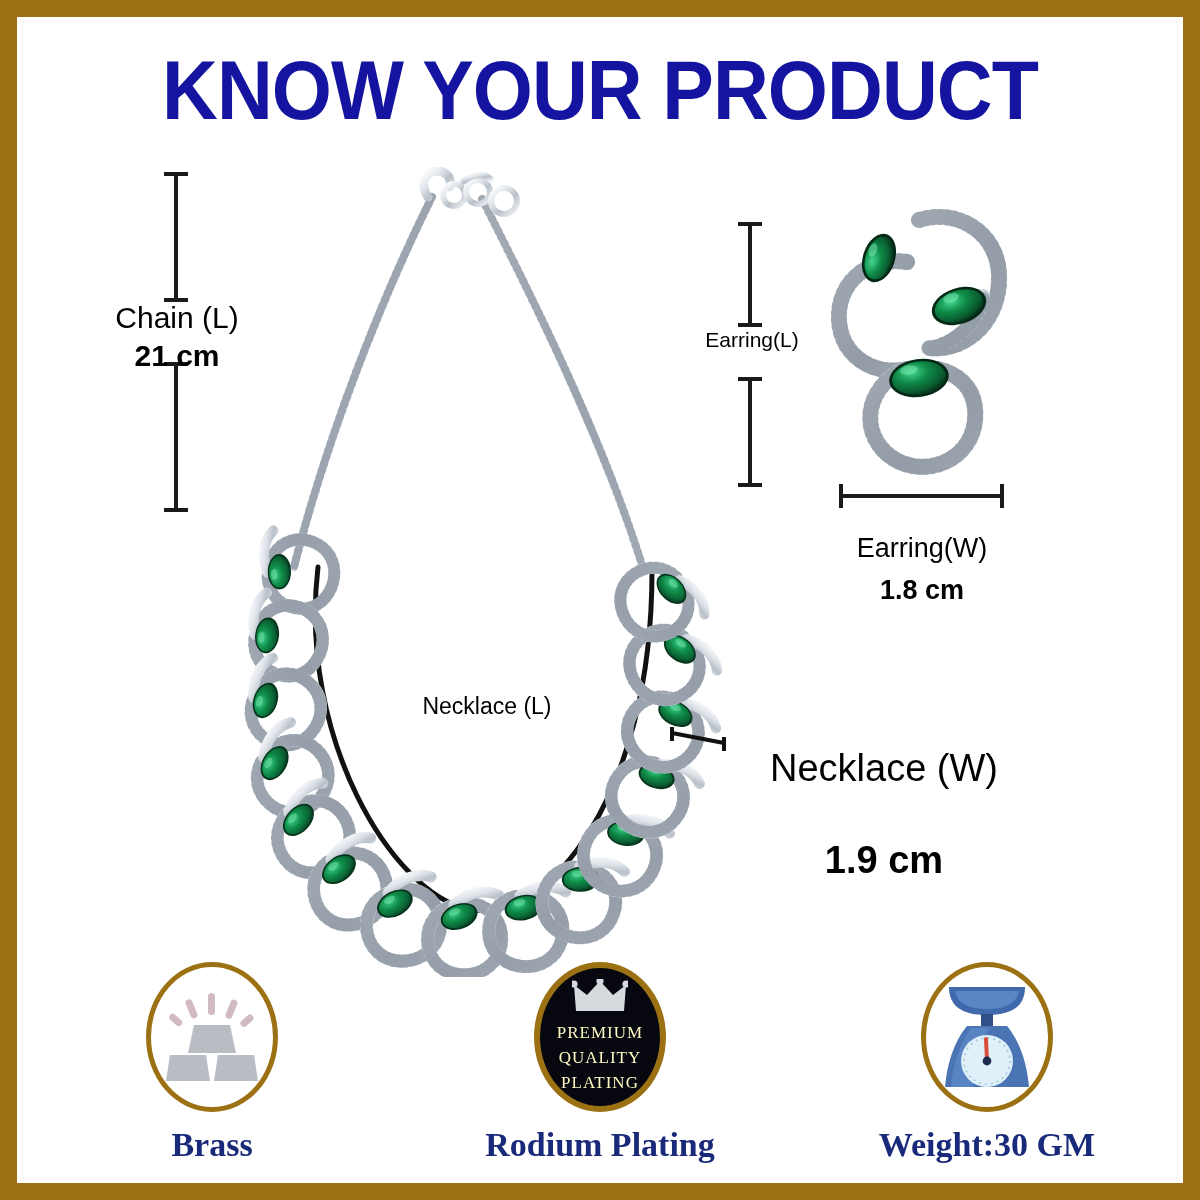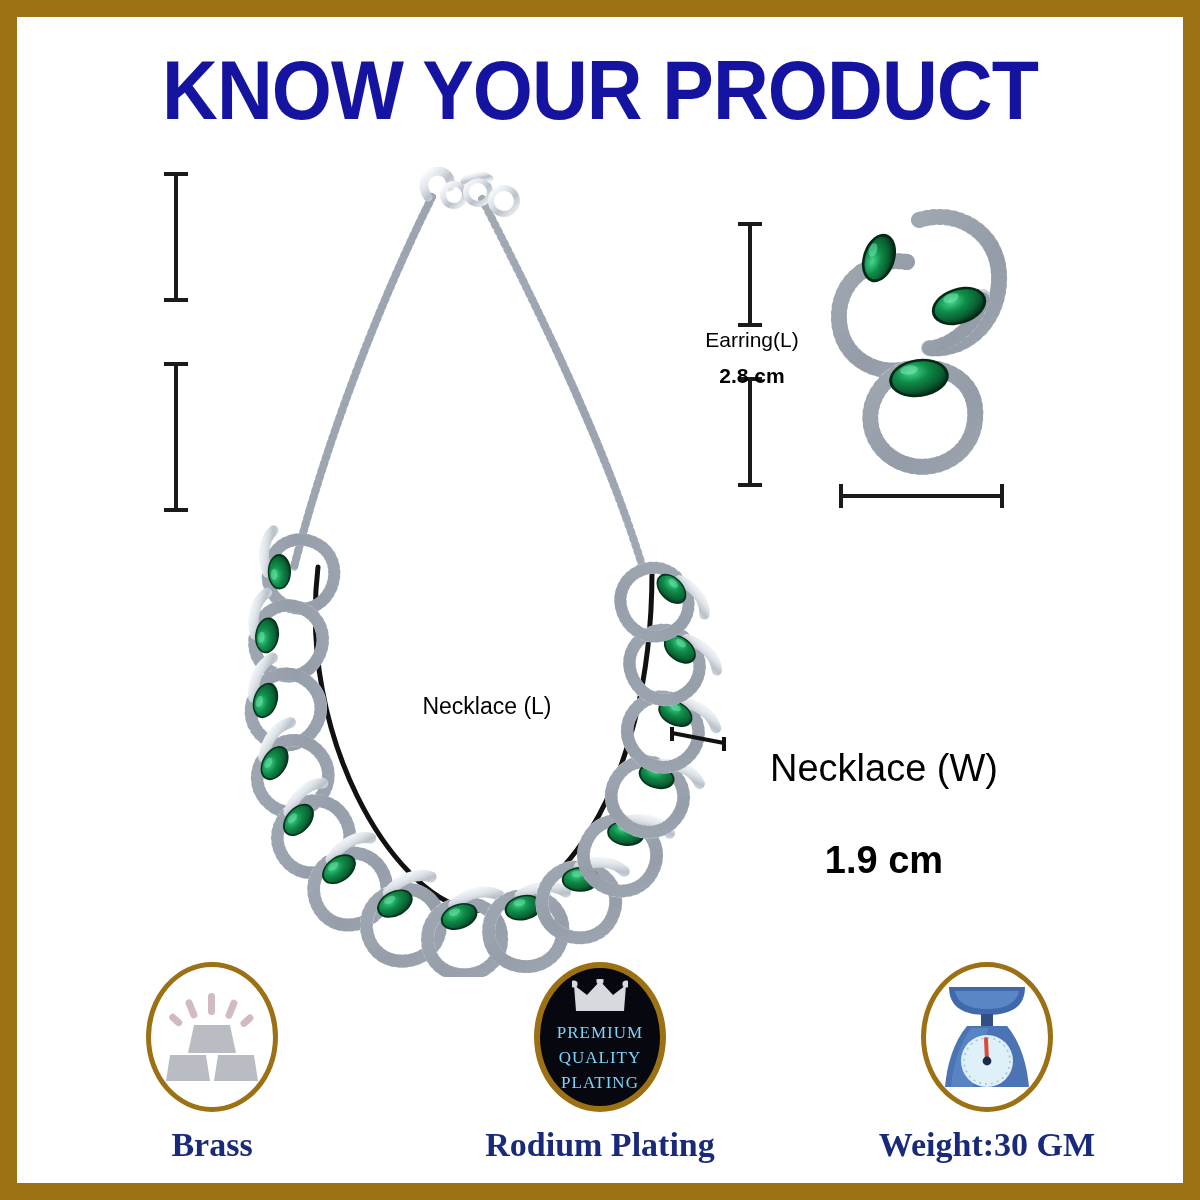--- a/index.html
+++ b/index.html
@@ -61,34 +61,38 @@
   }
   .badge .cap{
     margin-top:14px;
     font-family:"Liberation Serif", serif;
     font-weight:bold;font-size:34px;color:#1a2a7a;
     white-space:nowrap;
   }
   .premium-txt{
     position:absolute;left:0;right:0;top:52px;
     font-family:"Liberation Serif", serif;
-    color:#7dd3fc;font-size:17px;line-height:25px;letter-spacing:1px;
+    color:#fef9c3;font-size:17px;line-height:25px;letter-spacing:1px;
   }
   .svgicon{position:absolute;left:50%;top:50%;transform:translate(-50%,-50%);}
 </style>
 </head>
 <body>
 
 <div id="canvas">
   <div id="inner">
 
     <div id="title">KNOW YOUR PRODUCT</div>
 
     <div class="vline" style="left:157px;top:155px;height:130px;"></div>
     <div class="vline" style="left:157px;top:345px;height:150px;"></div>
+    <div class="lbl ctr" style="left:40px;top:282px;width:240px;font-size:30px;line-height:38px;">
+      <div class="top">Chain (L)</div>
+      <div class="bot">21 cm</div>
+    </div>
 
     <svg style="position:absolute;left:215px;top:150px;" width="520" height="810" viewBox="0 0 520 810">
       <defs>
         <radialGradient id="gemG" cx="38%" cy="32%" r="75%">
           <stop offset="0%" stop-color="#3ccb85"></stop>
           <stop offset="42%" stop-color="#0e8c48"></stop>
           <stop offset="78%" stop-color="#0b6234"></stop>
           <stop offset="100%" stop-color="#05351c"></stop>
         </radialGradient>
         <linearGradient id="metG" x1="0" y1="0" x2="1" y2="1">
@@ -151,21 +155,20 @@
     </svg>
 
     <div class="lbl ctr" style="left:320px;top:655px;width:300px;font-size:23px;line-height:68px;">
       <div class="top">Necklace (L)</div>
     </div>
 
     <div class="vline" style="left:731px;top:205px;height:105px;"></div>
     <div class="vline" style="left:731px;top:360px;height:110px;"></div>
     <div class="lbl ctr" style="left:655px;top:305px;width:160px;font-size:21px;line-height:36px;">
       <div class="top">Earring(L)</div>
-      <div class="bot">2.8 cm</div>
     </div>
 
     <svg style="position:absolute;left:790px;top:185px;" width="230" height="280" viewBox="0 0 230 280">
       <defs>
         <radialGradient id="gemE" cx="38%" cy="30%" r="76%">
           <stop offset="0%" stop-color="#45d78f"></stop>
           <stop offset="40%" stop-color="#0e8c48"></stop>
           <stop offset="76%" stop-color="#0a5c30"></stop>
           <stop offset="100%" stop-color="#042a16"></stop>
         </radialGradient>
@@ -204,20 +207,24 @@
       </g>
 
       <g>
         <ellipse cx="112" cy="176" rx="30" ry="19" transform="rotate(-8 112 176)" fill="#032815"></ellipse>
         <ellipse cx="112" cy="176" rx="27" ry="16.5" transform="rotate(-8 112 176)" fill="url(#gemE)"></ellipse>
         <ellipse cx="102" cy="168" rx="9" ry="4.6" transform="rotate(-8 102 168)" fill="#7fecb7" opacity="0.5"></ellipse>
       </g>
     </svg>
 
     <div class="hline" style="left:822px;top:477px;width:165px;"></div>
+    <div class="lbl ctr" style="left:780px;top:510px;width:250px;font-size:27px;line-height:42px;">
+      <div class="top">Earring(W)</div>
+      <div class="bot">1.8 cm</div>
+    </div>
 
     <div class="lbl ctr" style="left:702px;top:705px;width:330px;font-size:38px;line-height:92px;">
       <div class="top">Necklace (W)</div>
       <div class="bot">1.9 cm</div>
     </div>
 
     <div class="badge" style="left:30px;top:945px;">
       <div class="ring">
         <svg class="svgicon" width="96" height="92" viewBox="0 0 96 92">
           <g fill="#b9bcc2">

